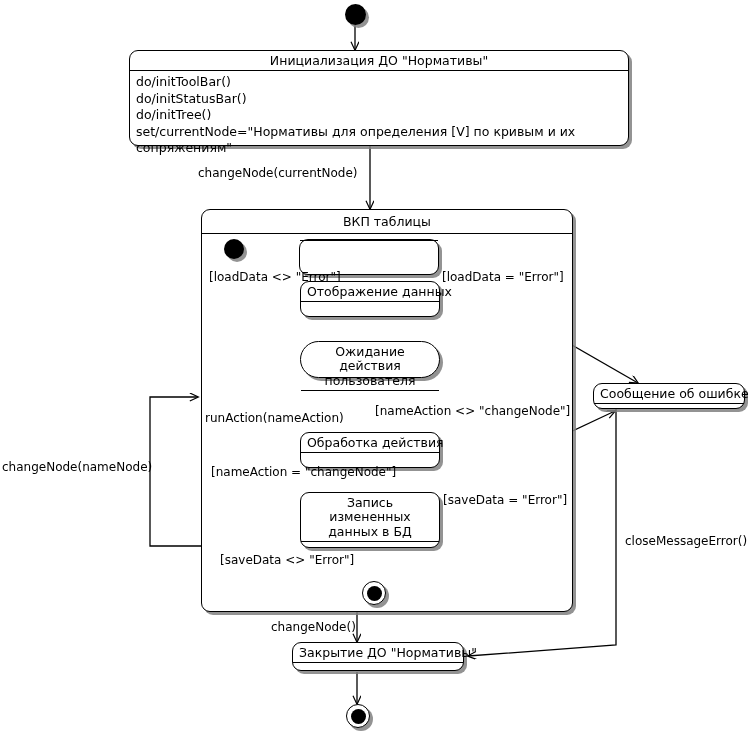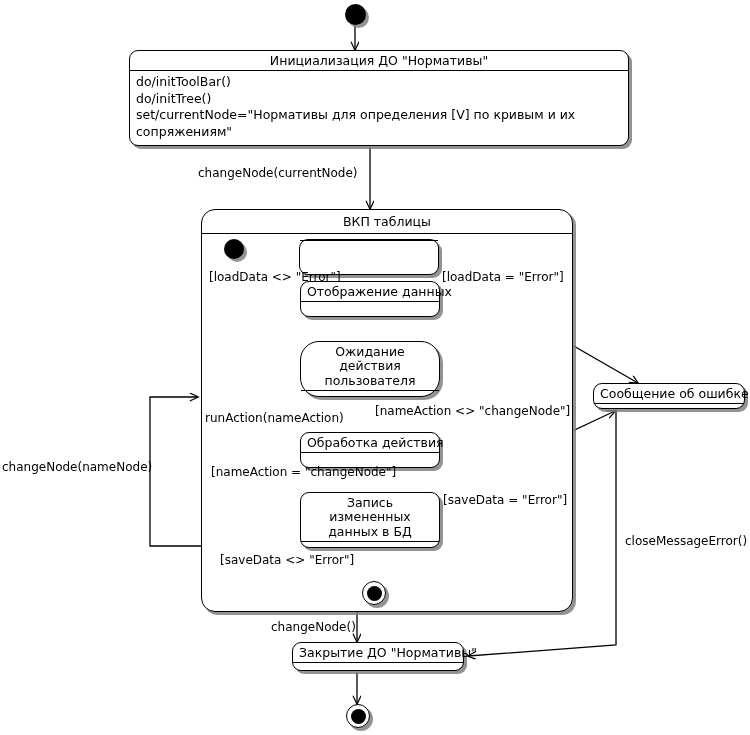--- a/index.html
+++ b/index.html
@@ -14,21 +14,21 @@
          box-shadow:3px 3px 0 0 rgba(128,128,128,.85);}
   .state .title{text-align:center;line-height:1.15;padding:3px 6px 2px 6px;
                 font-size:12.5px;white-space:nowrap;}
   .state .title.wrap{white-space:normal;}
   .state .divider{border-top:1.4px solid #000;}
   .state .body{padding:3px 6px;font-size:12.5px;line-height:1.32;}
   .state .body.empty{min-height:11px;}
 
   
   .composite{position:absolute;box-sizing:border-box;border:1.4px solid #000;
-             border-radius:14px;background:#fff;
+             border-radius:9px;background:#fff;
              box-shadow:3px 3px 0 0 rgba(128,128,128,.85);}
   .composite > .ctitle{text-align:center;font-size:12.5px;padding:4px 0 4px 0;
              border-bottom:1.4px solid #000;}
 
   
   .initial{position:absolute;border-radius:50%;background:#000;
            box-shadow:3px 3px 0 0 rgba(128,128,128,.85);}
   .final{position:absolute;border-radius:50%;border:1.5px solid #000;background:#fff;
          box-shadow:3px 3px 0 0 rgba(128,128,128,.85);}
   .final i{position:absolute;left:3.5px;top:3.5px;right:3.5px;bottom:3.5px;
@@ -82,20 +82,21 @@
     </g>
   </svg>
 
   <div class="initial" style="left:345px;top:4px;width:21px;height:21px;"></div>
 
   <div class="state" style="left:129px;top:50px;width:500px;height:96px;">
     <div class="title">Инициализация ДО "Нормативы"</div>
     <div class="divider"></div>
     <div class="body">
       <div>do/initToolBar()</div>
+      <div>do/initStatusBar()</div>
       <div>do/initTree()</div>
       <div>set/currentNode="Нормативы для определения [V] по кривым и их сопряжениям"</div>
     </div>
   </div>
 
   <div class="composite" style="left:201px;top:209px;width:372px;height:403px;">
     <div class="ctitle">ВКП таблицы</div>
   </div>
 
   <div class="initial" style="left:224px;top:239px;width:20px;height:20px;"></div>
@@ -104,21 +105,21 @@
     <div class="divider"></div>
     <div class="body empty"></div>
   </div>
 
   <div class="state" style="left:300px;top:281px;width:140px;height:36px;">
     <div class="title">Отображение данных</div>
     <div class="divider"></div>
     <div class="body empty"></div>
   </div>
 
-  <div class="state" style="left:300px;top:341px;width:140px;height:56px;border-radius:19px;">
+  <div class="state" style="left:300px;top:341px;width:140px;height:37px;border-radius:19px;">
     <div class="title wrap">Ожидание действия пользователя</div>
     <div class="divider"></div>
     <div class="body empty"></div>
   </div>
 
   <div class="state" style="left:300px;top:432px;width:140px;height:36px;">
     <div class="title">Обработка действия</div>
     <div class="divider"></div>
     <div class="body empty"></div>
   </div>

